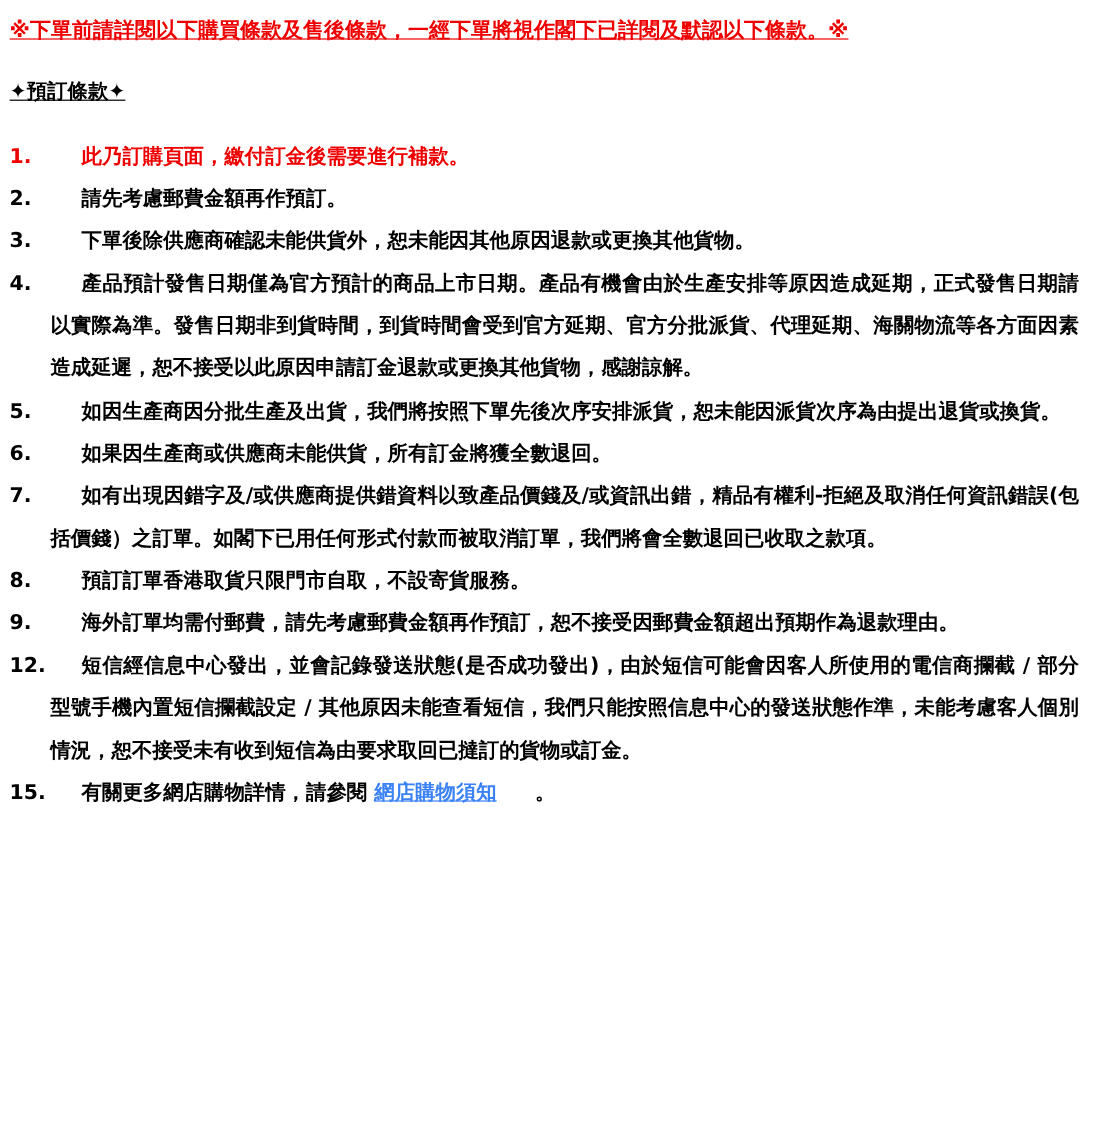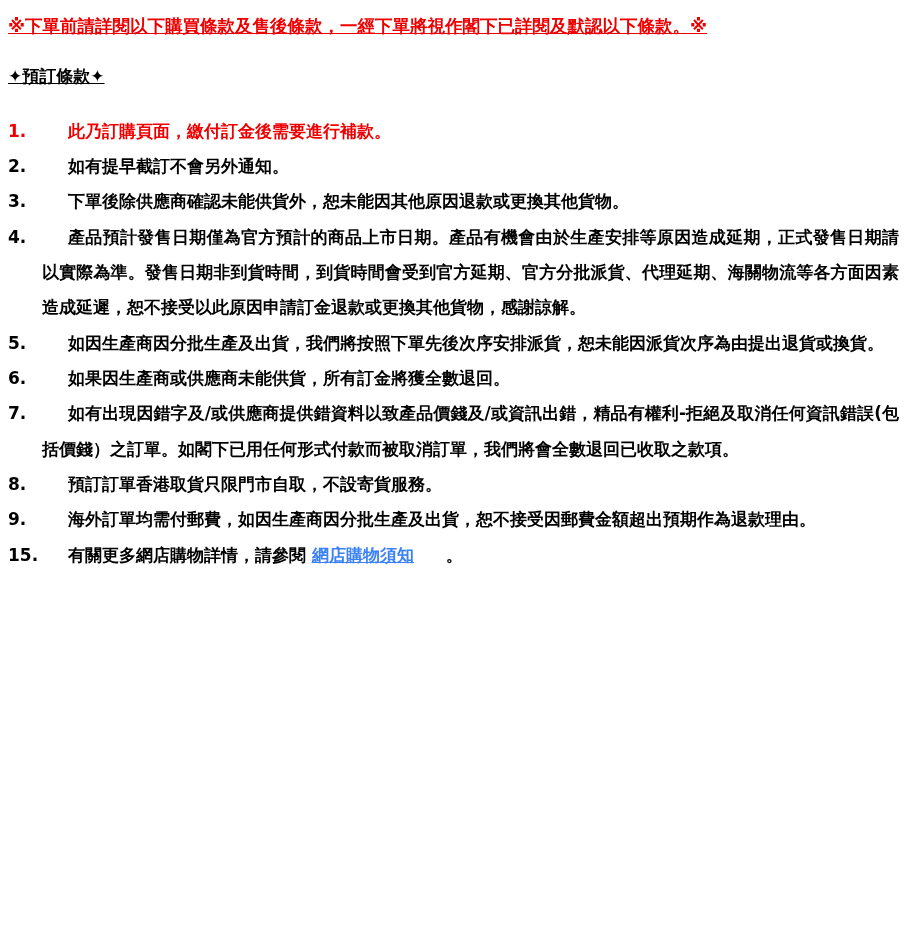--- a/index.html
+++ b/index.html
@@ -73,21 +73,21 @@
 
   <div class="section-heading">✦預訂條款✦</div>
 
   <ol class="terms">
       <li class="term term-red">
         <span class="num">1.</span>
         <span class="term-body"><span class="seg-normal">此乃訂購頁面，繳付訂金後需要進行補款。</span></span>
       </li>
       <li class="term">
         <span class="num">2.</span>
-        <span class="term-body"><span class="seg-normal">如有提早截訂不會另外通知。</span></span>
+        <span class="term-body"><span class="seg-normal">請先考慮郵費金額再作預訂。</span></span>
       </li>
       <li class="term">
         <span class="num">3.</span>
         <span class="term-body"><span class="seg-normal">下單後除供應商確認未能供貨外，恕未能因其他原因退款或更換其他貨物。</span></span>
       </li>
       <li class="term">
         <span class="num">4.</span>
         <span class="term-body"><span class="seg-normal">產品預計發售日期僅為官方預計的商品上市日期。產品有機會由於生產安排等原因造成延期，正式發售日期請以實際為準。發售日期非到貨時間，到貨時間會受到官方延期、官方分批派貨、代理延期、海關物流等各方面因素造成延遲，恕不接受以此原因申請訂金退款或更換其他貨物，感謝諒解。</span></span>
       </li>
       <li class="term">
@@ -101,20 +101,24 @@
       <li class="term">
         <span class="num">7.</span>
         <span class="term-body"><span class="seg-normal">如有出現因錯字及/或供應商提供錯資料以致產品價錢及/或資訊出錯，精品有權利-拒絕及取消任何資訊錯誤(包括價錢）之訂單。如閣下已用任何形式付款而被取消訂單，我們將會全數退回已收取之款項。</span></span>
       </li>
       <li class="term">
         <span class="num">8.</span>
         <span class="term-body"><span class="seg-normal">預訂訂單香港取貨只限門市自取，不設寄貨服務。</span></span>
       </li>
       <li class="term">
         <span class="num">9.</span>
-        <span class="term-body"><span class="seg-normal">海外訂單均需付郵費，如因生產商因分批生產及出貨，恕不接受因郵費金額超出預期作為退款理由。</span></span>
+        <span class="term-body"><span class="seg-normal">海外訂單均需付郵費，請先考慮郵費金額再作預訂，恕不接受因郵費金額超出預期作為退款理由。</span></span>
+      </li>
+      <li class="term">
+        <span class="num">12.</span>
+        <span class="term-body"><span class="seg-normal">短信經信息中心發出，並會記錄發送狀態(是否成功發出)，由於短信可能會因客人所使用的電信商攔截 / 部分型號手機內置短信攔截設定 / 其他原因未能查看短信，我們只能按照信息中心的發送狀態作準，未能考慮客人個別情況，恕不接受未有收到短信為由要求取回已撻訂的貨物或訂金。</span></span>
       </li>
       <li class="term">
         <span class="num">15.</span>
         <span class="term-body"><span class="seg-normal">有關更多網店購物詳情，請參閱 </span><a class="seg-link" href="#">網店購物須知</a><span class="seg-normal"> 。</span></span>
       </li>
     </ol>
 </div>
 
 </body></html>

